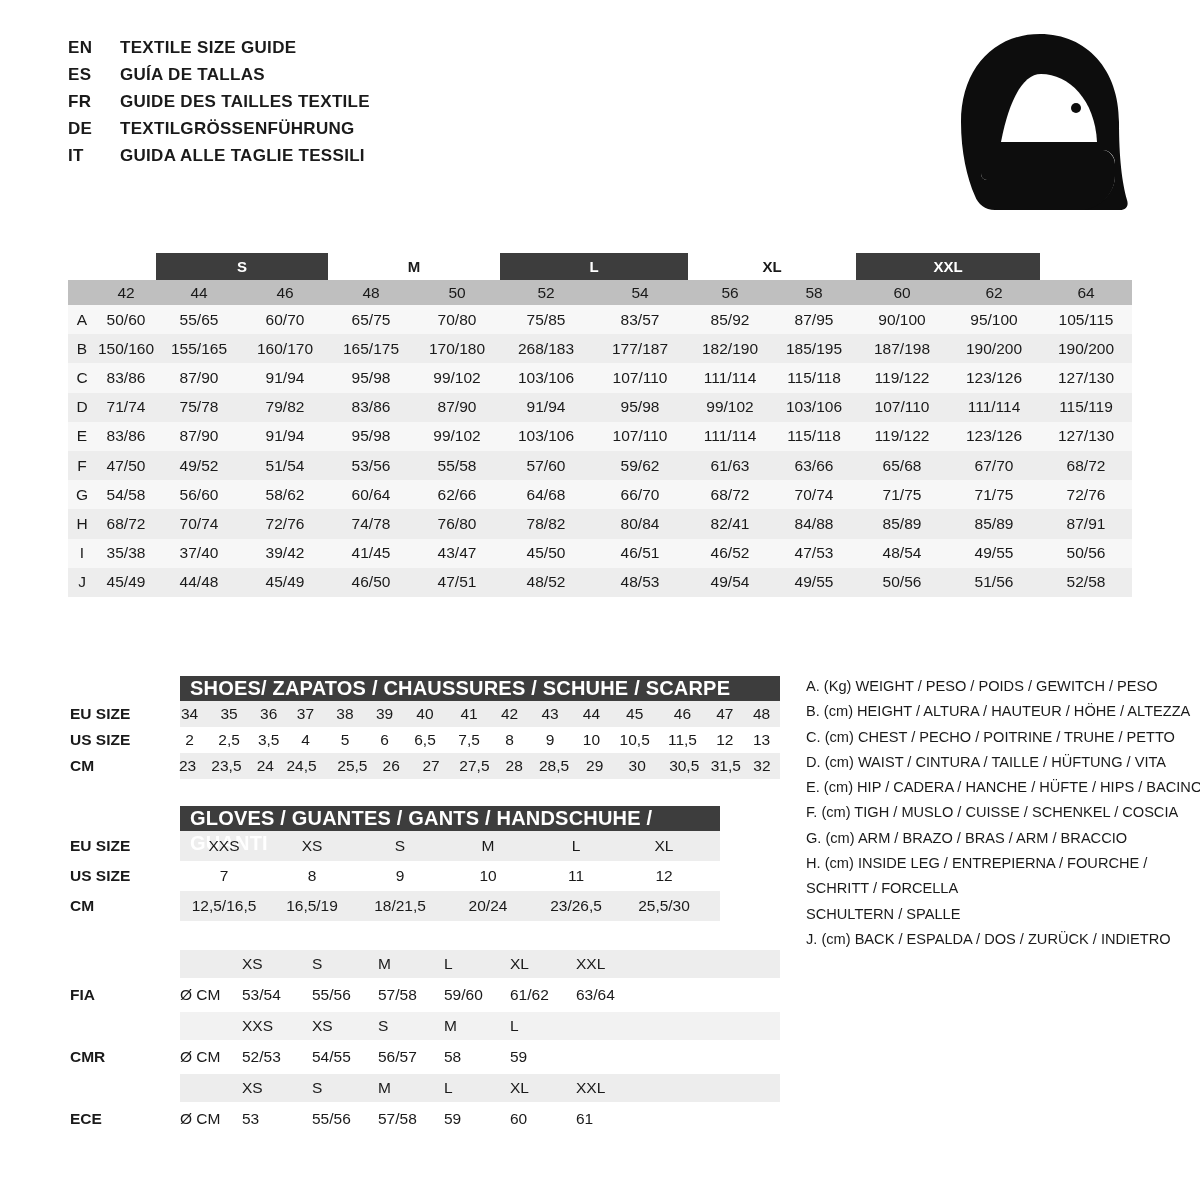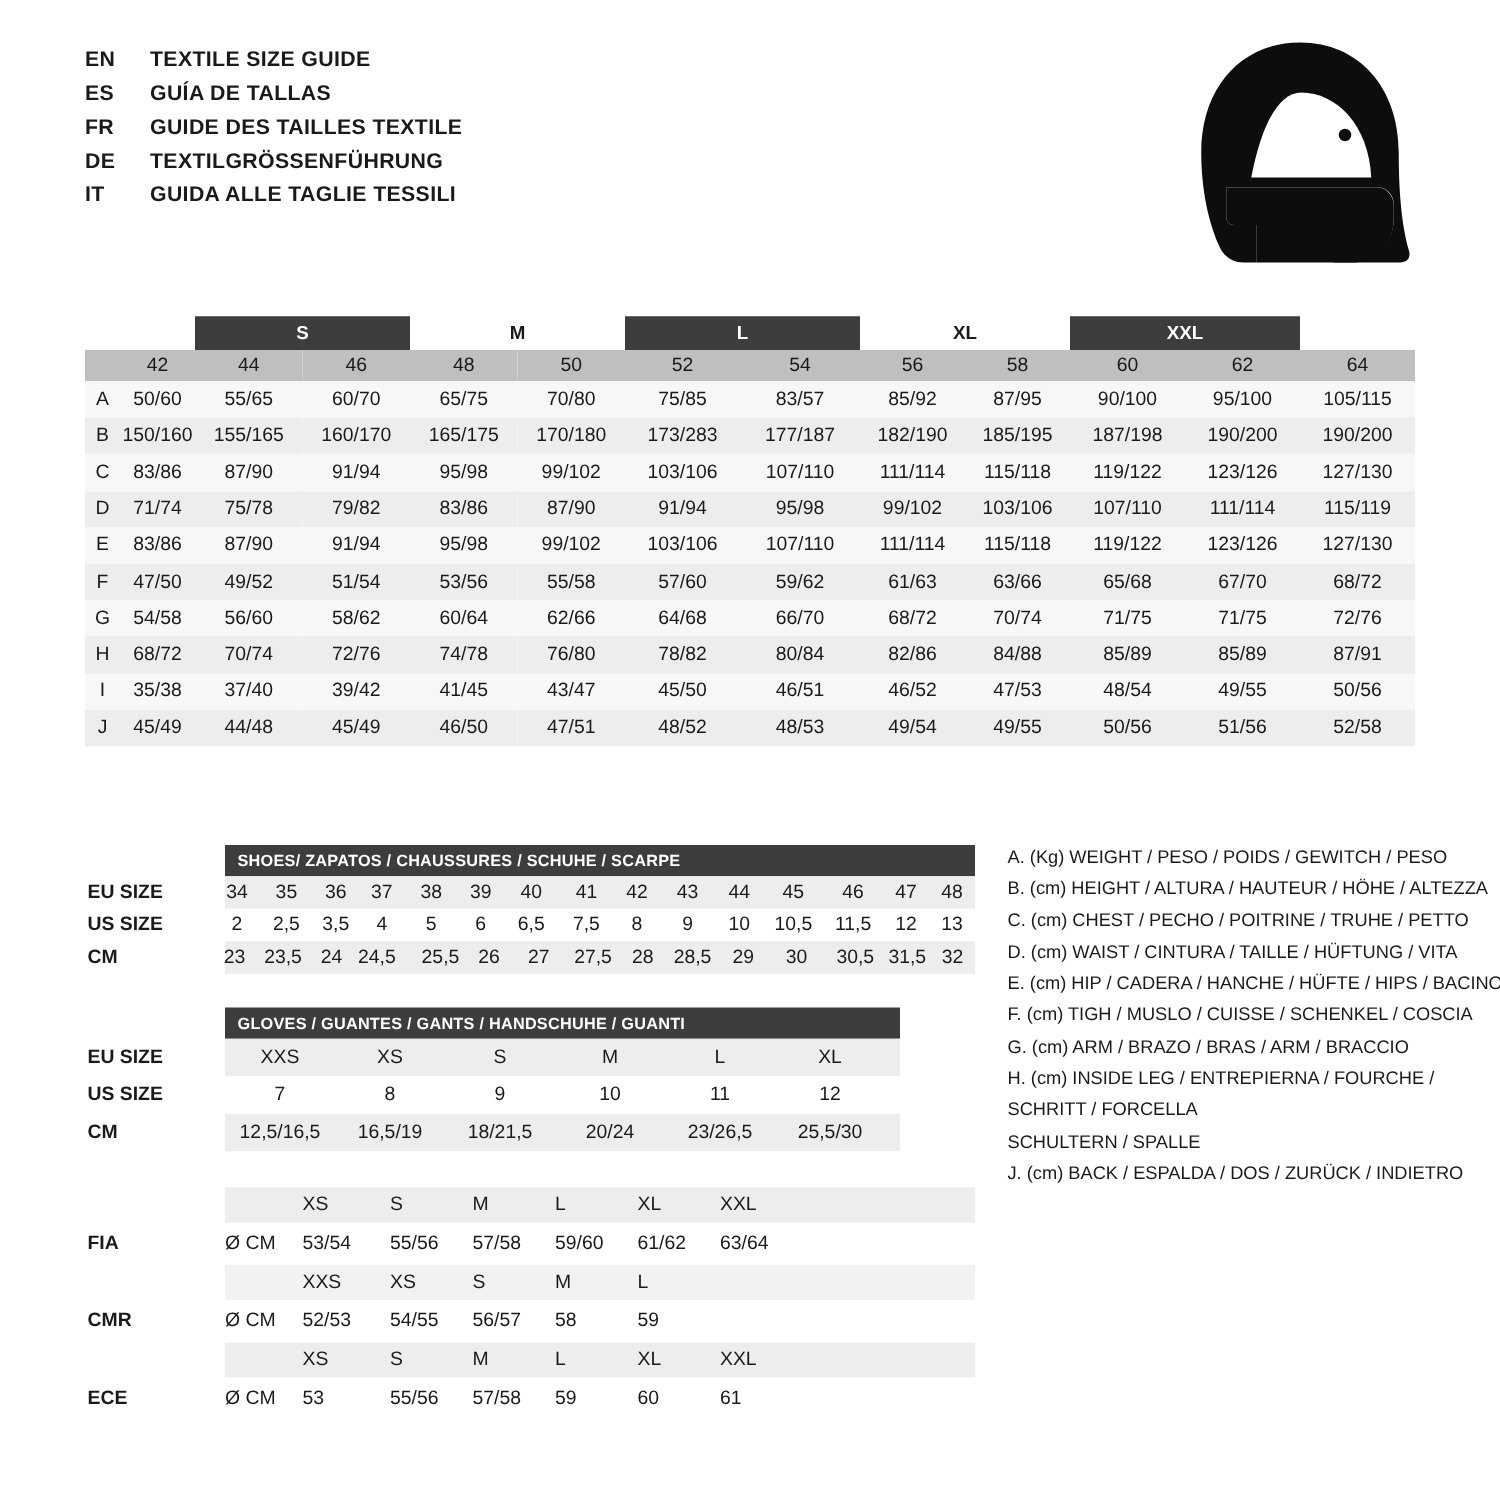--- a/index.html
+++ b/index.html
@@ -43,21 +43,21 @@
   .mt-datarow.alt .cell { background:#ededed; }
   .mt-datarow .cell {
     font-size:15.5px; background:#f7f7f7; color:#1a1a1a;
     display:flex; align-items:center; justify-content:center;
   }
   .mt-datarow .cell.rowlabel { font-weight:normal; justify-content:center; }
 
   
   .sub-block { position:absolute; }
   .sub-title {
-    background:#3d3d3d; color:#fff; font-size:13px; font-weight:bold;
+    background:#3d3d3d; color:#fff; font-size:20px; font-weight:bold;
     height:25px; line-height:25px; padding-left:10px; letter-spacing:.2px;
   }
   .sub-row { display:flex; height:26px; align-items:center; }
   .sub-row.shade { background:#ededed; }
   .sub-row.shade2 { background:#f2f2f2; }
   .sub-label {
     width:110px; font-size:15.5px; font-weight:bold; padding-left:2px;
     color:#1a1a1a;
   }
   .sub-cell { font-size:15.5px; text-align:center; }
@@ -149,21 +149,21 @@
           <div class="cell" style="width: 92px;">95/100</div>
           <div class="cell" style="width: 92px;">105/115</div>
         </div>
         <div class="mt-datarow alt">
           <div class="cell rowlabel" style="width: 28px;">B</div>
           <div class="cell" style="width: 60px;">150/160</div>
           <div class="cell" style="width: 86px;">155/165</div>
           <div class="cell" style="width: 86px;">160/170</div>
           <div class="cell" style="width: 86px;">165/175</div>
           <div class="cell" style="width: 86px;">170/180</div>
-          <div class="cell" style="width: 92px;">173/283</div>
+          <div class="cell" style="width: 92px;">268/183</div>
           <div class="cell" style="width: 96px;">177/187</div>
           <div class="cell" style="width: 84px;">182/190</div>
           <div class="cell" style="width: 84px;">185/195</div>
           <div class="cell" style="width: 92px;">187/198</div>
           <div class="cell" style="width: 92px;">190/200</div>
           <div class="cell" style="width: 92px;">190/200</div>
         </div>
         <div class="mt-datarow">
           <div class="cell rowlabel" style="width: 28px;">C</div>
           <div class="cell" style="width: 60px;">83/86</div>
@@ -241,21 +241,21 @@
         </div>
         <div class="mt-datarow alt">
           <div class="cell rowlabel" style="width: 28px;">H</div>
           <div class="cell" style="width: 60px;">68/72</div>
           <div class="cell" style="width: 86px;">70/74</div>
           <div class="cell" style="width: 86px;">72/76</div>
           <div class="cell" style="width: 86px;">74/78</div>
           <div class="cell" style="width: 86px;">76/80</div>
           <div class="cell" style="width: 92px;">78/82</div>
           <div class="cell" style="width: 96px;">80/84</div>
-          <div class="cell" style="width: 84px;">82/86</div>
+          <div class="cell" style="width: 84px;">82/41</div>
           <div class="cell" style="width: 84px;">84/88</div>
           <div class="cell" style="width: 92px;">85/89</div>
           <div class="cell" style="width: 92px;">85/89</div>
           <div class="cell" style="width: 92px;">87/91</div>
         </div>
         <div class="mt-datarow">
           <div class="cell rowlabel" style="width: 28px;">I</div>
           <div class="cell" style="width: 60px;">35/38</div>
           <div class="cell" style="width: 86px;">37/40</div>
           <div class="cell" style="width: 86px;">39/42</div>

